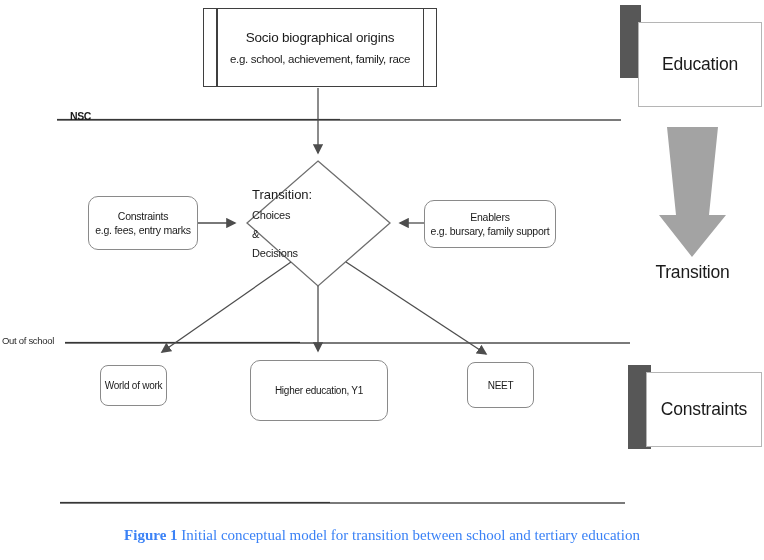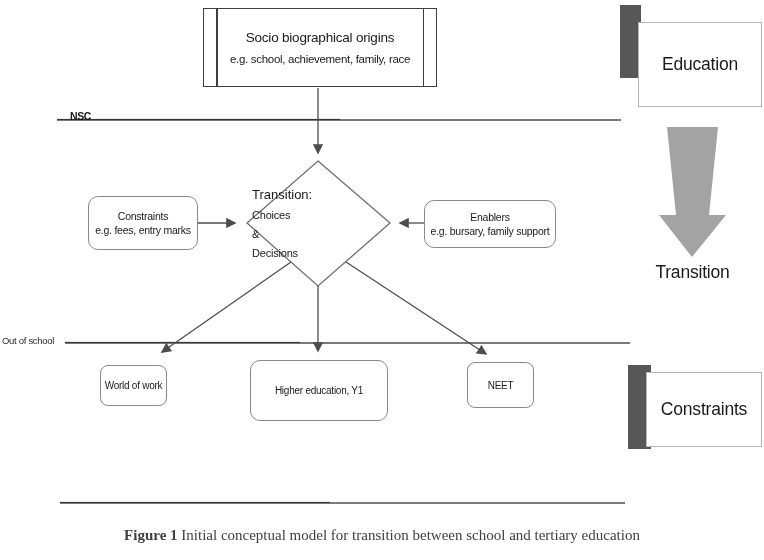--- a/index.html
+++ b/index.html
@@ -65,21 +65,21 @@
   .box-enablers   { left: 424px; top: 200px; width: 132px; height: 48px; }
   .box-work   { left: 100px; top: 365px; width: 67px; height: 41px; border-radius: 8px; }
   .box-higher { left: 250px; top: 360px; width: 138px; height: 61px; }
   .box-neet   { left: 467px; top: 362px; width: 67px; height: 46px; border-radius: 8px; text-align: right; }
   .outcome-label { font-size: 10px; }
 
   
   .caption {
     position: absolute; left: 0; top: 527px; width: 764px;
     text-align: center; font-family: "Liberation Serif", serif;
-    font-size: 15px; color: #404040;
+    font-size: 15px; color: #3b82f6;
   }
   .caption .fig { font-weight: bold; }
 </style>
 </head>
 <body>
 
 <div class="canvas">
 
   <svg class="svg-layer" viewBox="0 0 764 560">
     <defs>

